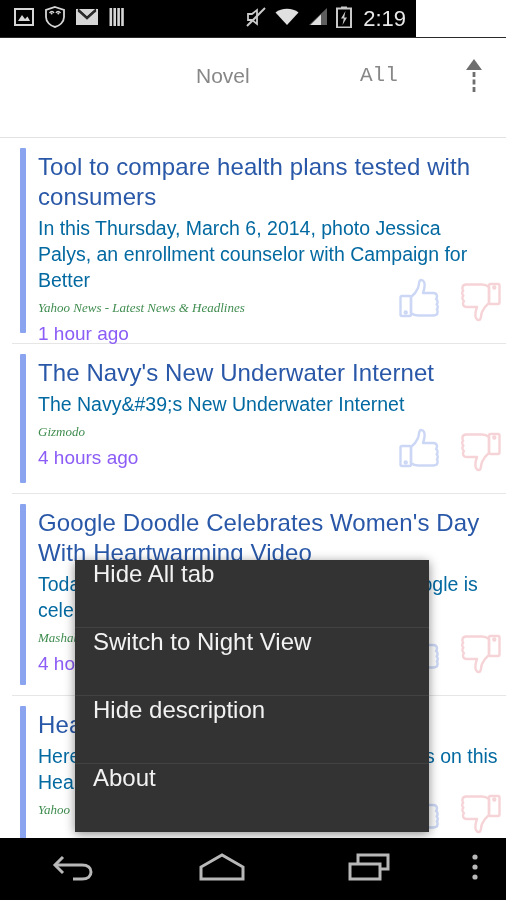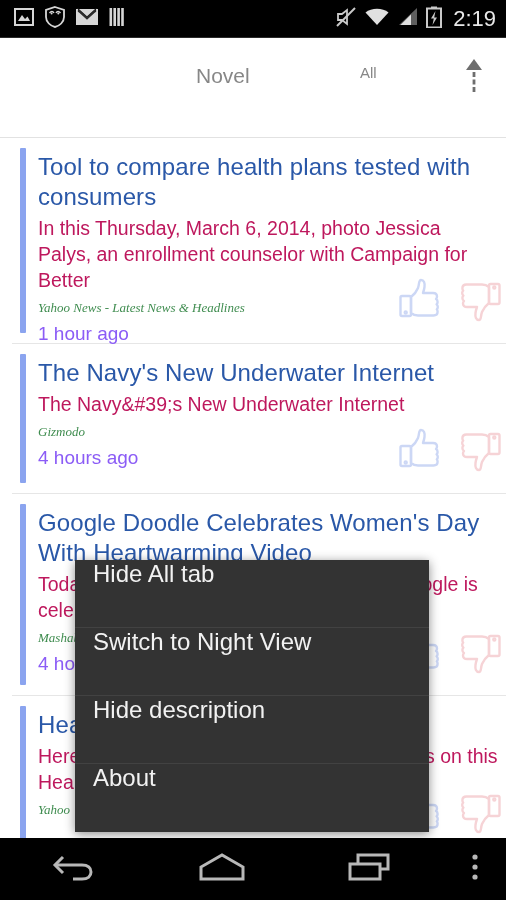--- a/index.html
+++ b/index.html
@@ -12,21 +12,21 @@
     height: 900px;
     font-family: "Liberation Sans", sans-serif;
     overflow: hidden;
     position: relative;
   }
 
   
   .status-bar {
     position: absolute;
     top: 0; left: 0;
-    width: 506px;
+    width: 416px;
     height: 38px;
     background: #000000;
     display: flex;
     align-items: center;
     box-sizing: border-box;
     padding: 0 10px 0 14px;
   }
   .status-left {
     display: flex;
     align-items: center;
@@ -76,22 +76,23 @@
     position: absolute;
     left: 196px;
     top: 26px;
     font-size: 21px;
     color: #878787;
   }
   .tab-all {
     position: absolute;
     left: 360px;
     top: 26px;
-    font-size: 15px;
+    font-size: 21px;
     color: #878787;
+    font-family: Liberation Mono, monospace;
   }
   .scroll-top-btn {
     position: absolute;
     right: 8px;
     top: 16px;
     width: 48px;
     height: 52px;
     display: flex;
     align-items: center;
     justify-content: center;
@@ -123,21 +124,21 @@
     border-radius: 1px;
   }
   .card-title {
     color: #2a58a8;
     font-size: 24px;
     line-height: 30px;
     margin: 0 0 3px 0;
     letter-spacing: 0.1px;
   }
   .card-desc {
-    color: #be185d;
+    color: #0369a1;
     font-size: 19.5px;
     line-height: 26px;
     margin: 0 0 2px 0;
   }
   .card-source {
     color: #3f8c4f;
     font-size: 13px;
     line-height: 26px;
     font-style: italic;
     margin: 0;

